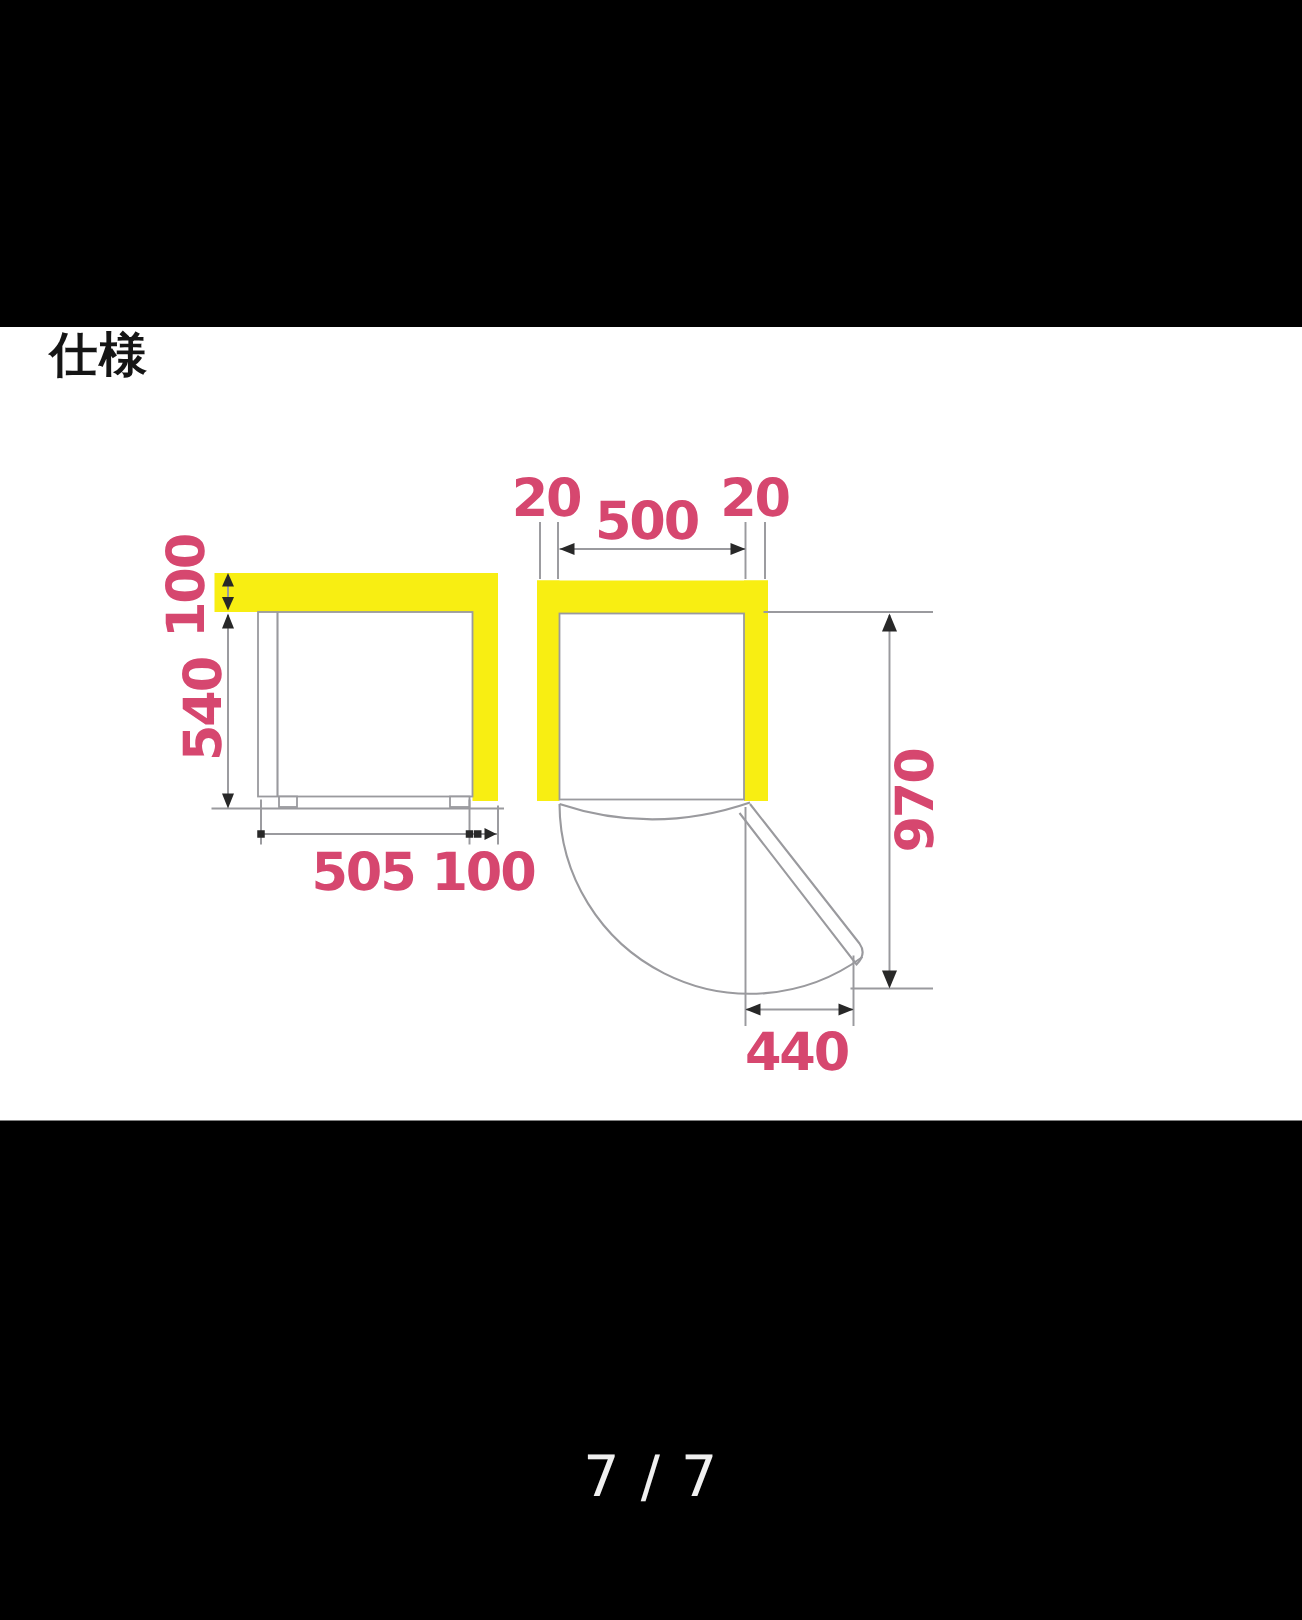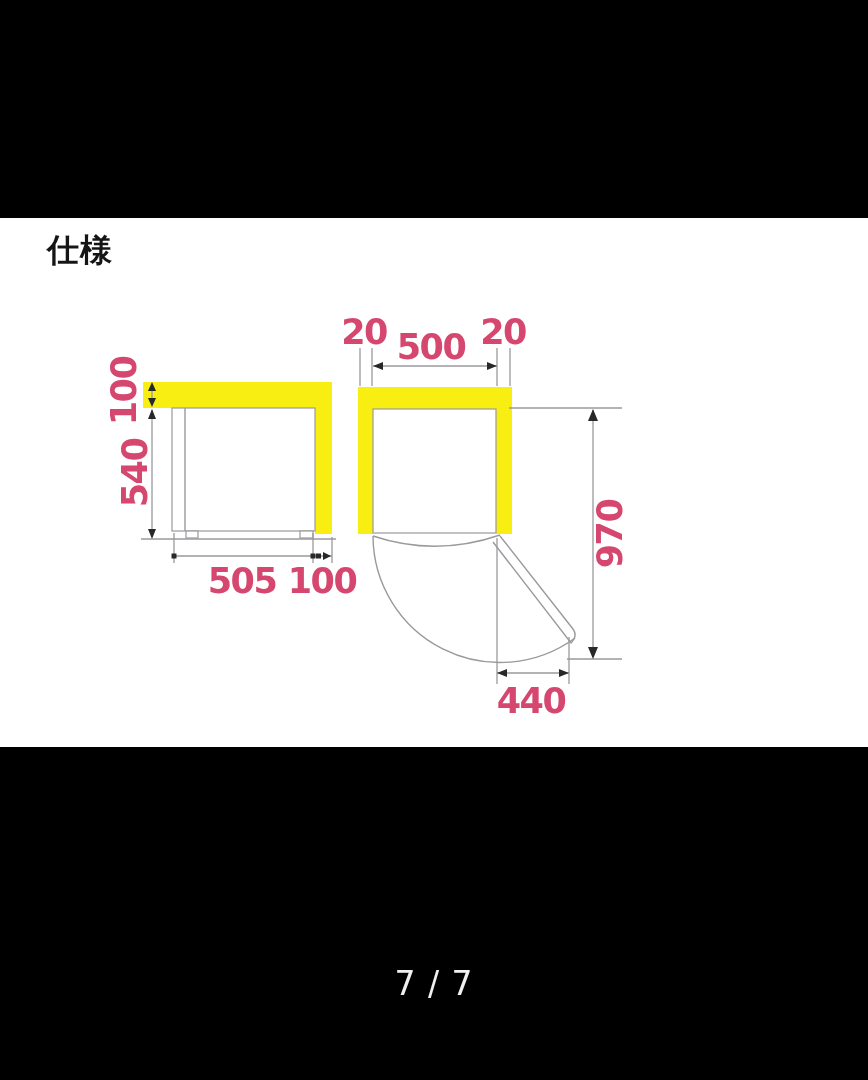--- a/index.html
+++ b/index.html
@@ -8,28 +8,28 @@
     background:#000;
     position:relative;
     overflow:hidden;
     font-family:"DejaVu Sans","Liberation Sans",sans-serif;
   }
   .panel{
     position:absolute;left:0;top:218px;width:868px;height:529px;
     background:#fff;
   }
   .title{
-    position:absolute;left:33px;top:0px;margin:14px;
+    position:absolute;left:33px;top:0px;margin:0;
     font-size:32px;font-weight:bold;color:#151515;line-height:36px;
     letter-spacing:1px;
   }
   .diagram{position:absolute;left:0;top:0;}
   .pager{
     position:absolute;left:0;top:969px;width:868px;
-    text-align:center;color:#f0f0f0;font-size:33px;line-height:30px;
+    text-align:center;color:#f0f0f0;font-size:38px;line-height:30px;
     letter-spacing:1px;
   }
   
   .yellow{fill:var(--highlight,#f8ee12);}
   .thin{stroke:var(--line,#9a9a9e);stroke-width:1.4;fill:none;}
   .thin-f{stroke:var(--line,#9a9a9e);stroke-width:1.2;fill:#fff;}
   .dimline{stroke:var(--line,#8c8c90);stroke-width:1.3;fill:none;}
   .arrow{fill:var(--arrow,#282828);stroke:none;}
   .dim-text{
     fill:var(--dimension_text,#d6476f);

